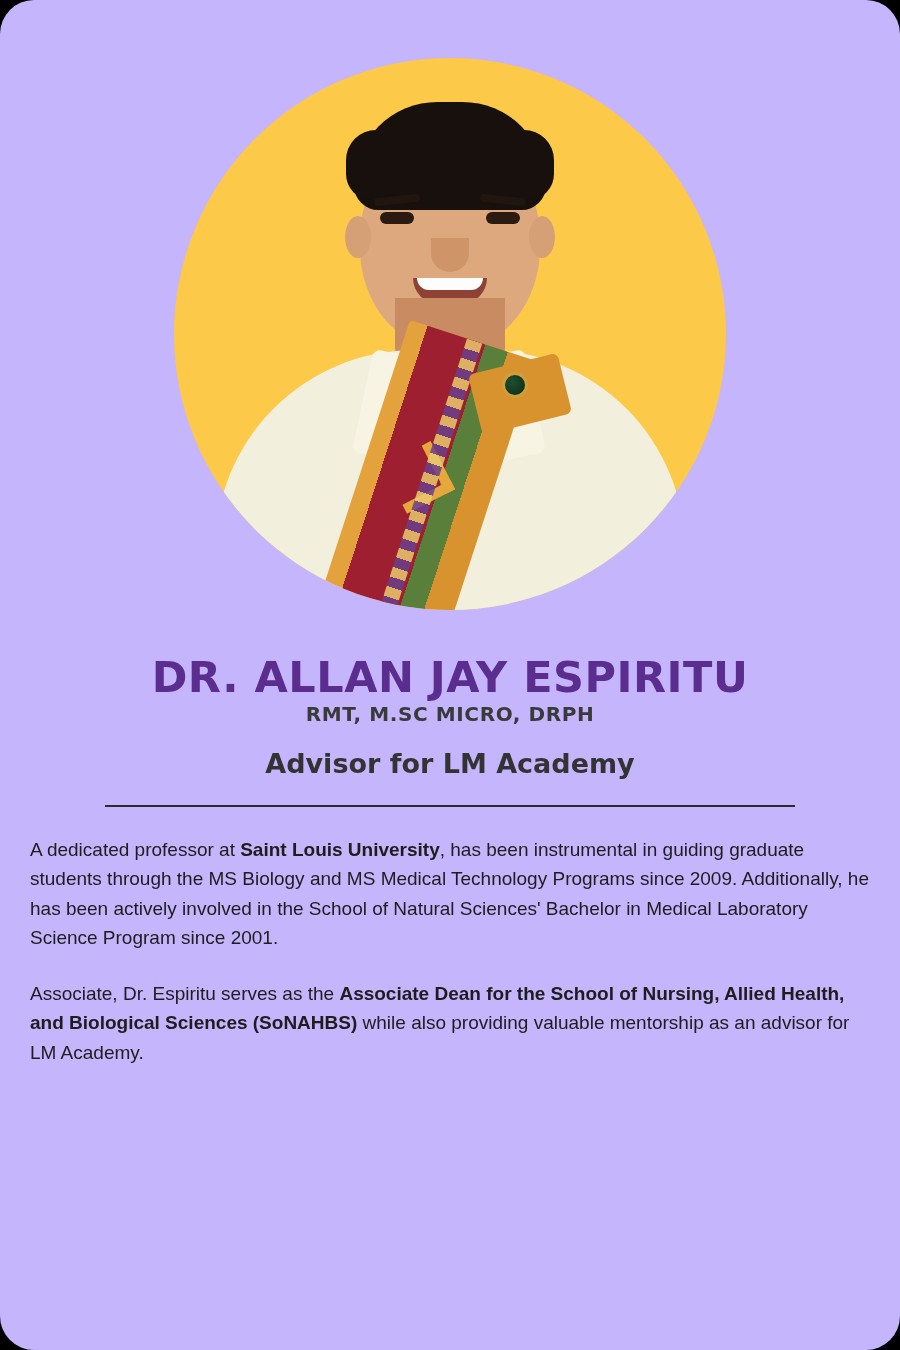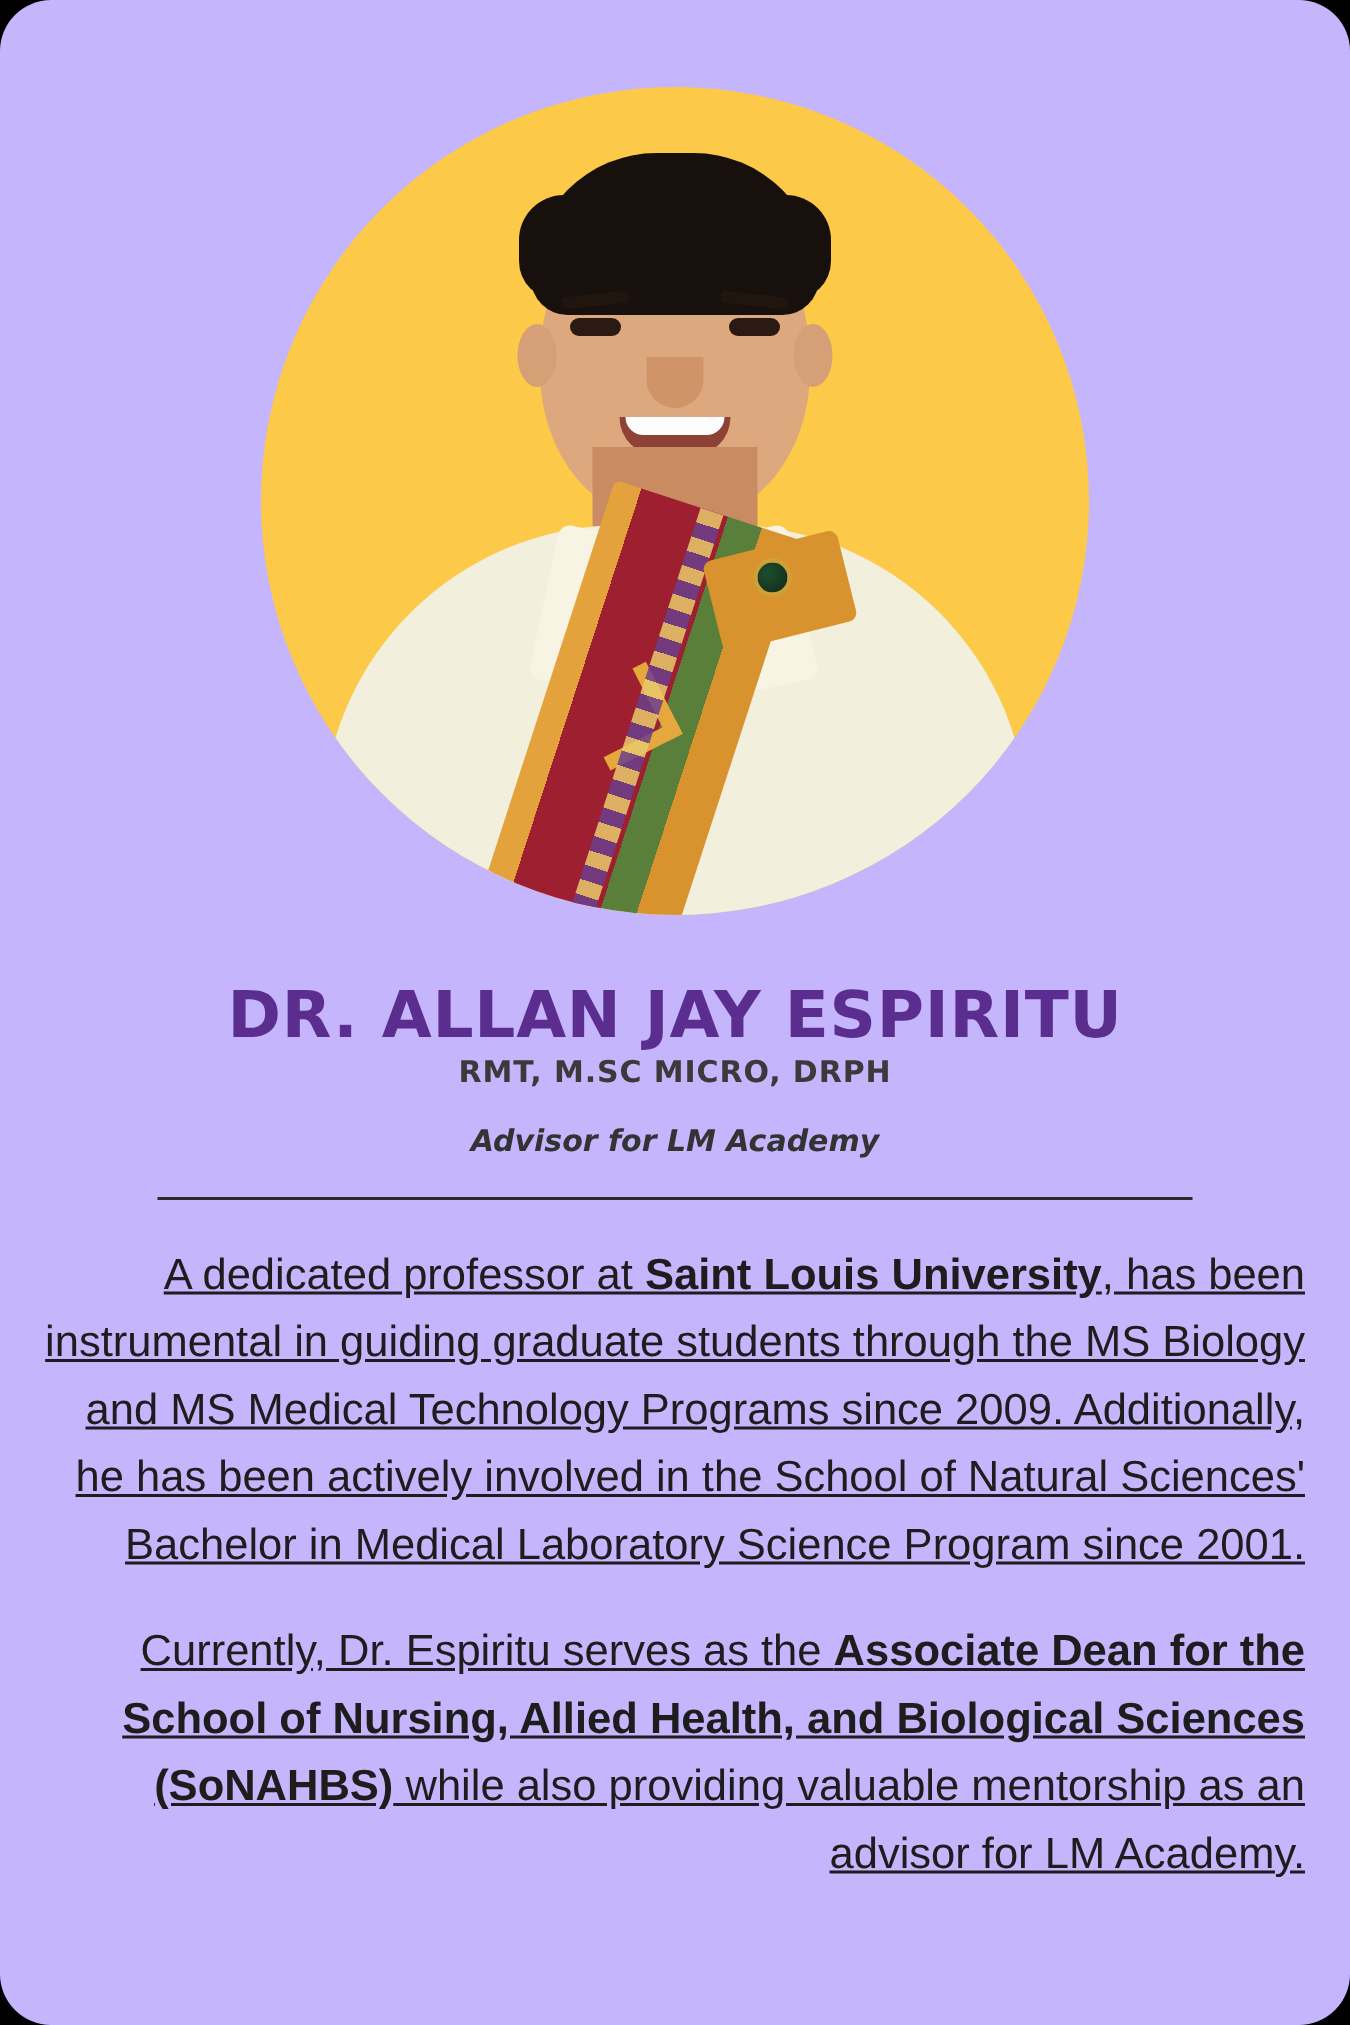--- a/index.html
+++ b/index.html
@@ -214,43 +214,41 @@
     font-size: 20px;
     font-weight: bold;
     letter-spacing: 0.6px;
     color: #3a3a3a;
     text-align: center;
     font-family: "DejaVu Sans", sans-serif;
   }
 
   .role {
     margin-top: 22px;
-    font-size: 20px;
+    font-size: 27px;
     font-weight: bold;
     color: #333333;
     text-align: center;
     font-family: "DejaVu Sans", sans-serif;
-    font-style: italic;
   }
 
   .divider {
     margin-top: 26px;
     width: 690px;
     height: 2px;
     background: #2b2b2b;
   }
 
   .body-text {
     width: 840px;
     margin-top: 28px;
-    text-align: right;
+    text-align: left;
     color: #1d1d1d;
-    font-size: 29px;
+    font-size: 19px;
     line-height: 1.55;
-    text-decoration: underline;
   }
   .body-text p + p { margin-top: 26px; }
   .body-text b { font-weight: bold; }
 </style>
 </head>
 <body>
 
 <div class="card">
 
   <div class="portrait-wrap">
@@ -285,16 +283,16 @@
   </div>
 
   <div class="name">DR. ALLAN JAY ESPIRITU</div>
   <div class="credentials">RMT, M.SC MICRO, DRPH</div>
   <div class="role">Advisor for LM Academy</div>
 
   <div class="divider"></div>
 
   <div class="body-text">
     <p><span>A dedicated professor at </span><b>Saint Louis University</b><span>, has been instrumental in guiding graduate students through the MS Biology and MS Medical Technology Programs since 2009. Additionally, he has been actively involved in the School of Natural Sciences' Bachelor in Medical Laboratory Science Program since 2001.</span></p>
-    <p><span>Currently, Dr. Espiritu serves as the </span><b>Associate Dean for the School of Nursing, Allied Health, and Biological Sciences (SoNAHBS)</b><span> while also providing valuable mentorship as an advisor for LM Academy.</span></p>
+    <p><span>Associate, Dr. Espiritu serves as the </span><b>Associate Dean for the School of Nursing, Allied Health, and Biological Sciences (SoNAHBS)</b><span> while also providing valuable mentorship as an advisor for LM Academy.</span></p>
   </div>
 
 </div>
 
 </body></html>

